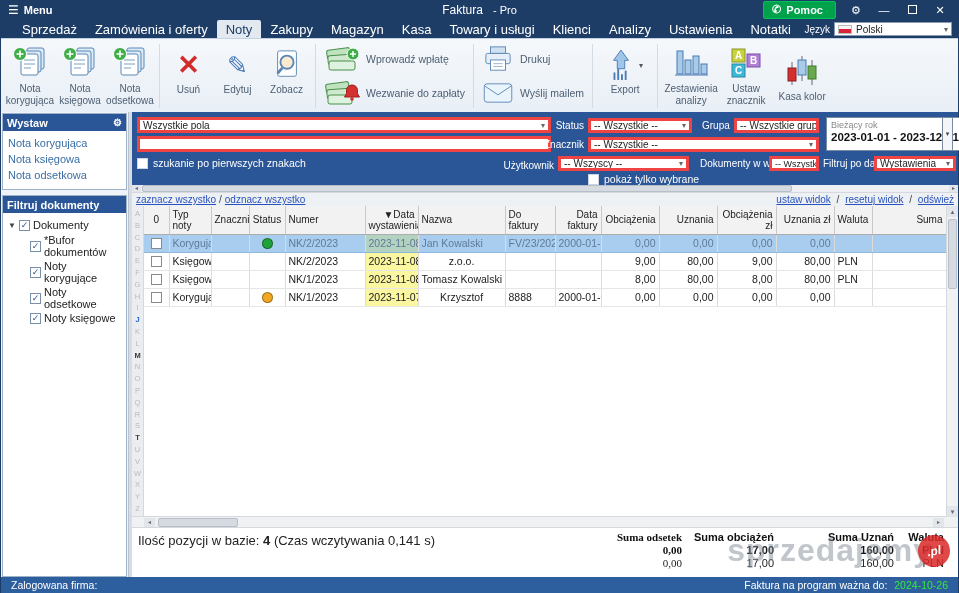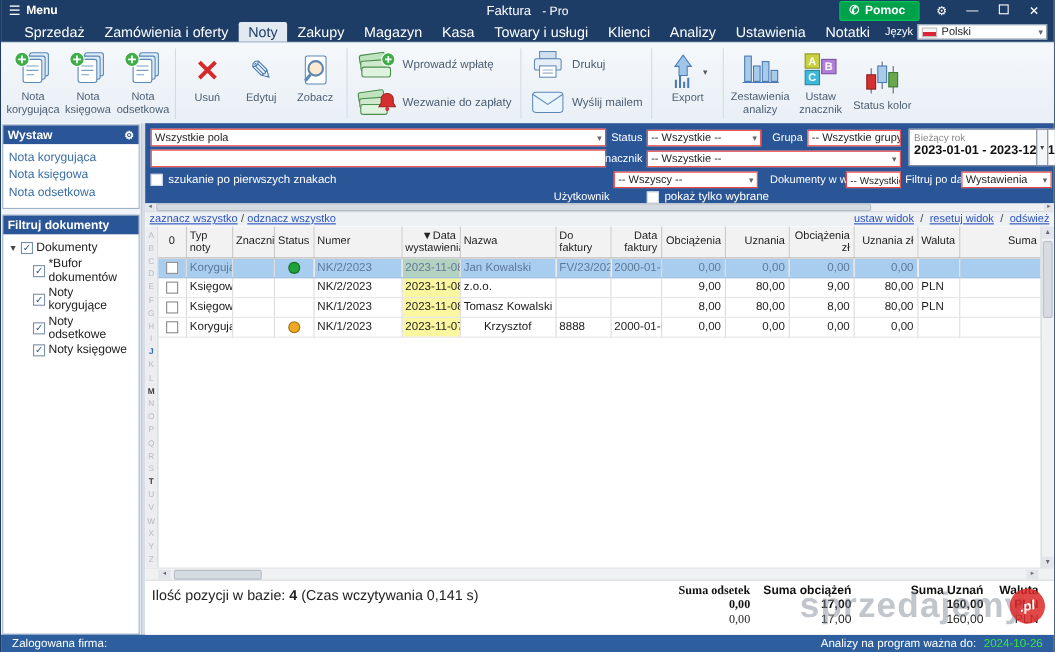--- a/index.html
+++ b/index.html
@@ -58,21 +58,21 @@
   .side-link { color:#3a6ea5; font-size:11px; padding:2px 0; cursor:pointer; }
   .tree-root { display:flex; align-items:center; gap:3px; padding:2px 0; font-size:11px; color:#222; }
   .tree-child { display:flex; align-items:center; gap:3px; padding:1px 0 1px 22px; font-size:11px; color:#222; }
   .tw { font-size:8px; color:#444; width:8px; }
   .cbx { width:11px; height:11px; border:1px solid #7a8fa8; background:#fff; display:inline-flex; align-items:center; justify-content:center; font-size:9px; color:#2a5596; flex:0 0 auto; cursor:pointer; }
 
   .main { flex:1 1 auto; display:flex; flex-direction:column; min-width:0; background:#fff; }
 
   
   .filterband { height:73px; background:#2a5596; position:relative; flex:0 0 auto; color:#fff; }
-  .fctl { position:absolute; background:#fff; border:1px solid #ef4444; font-size:10px; color:#222; display:flex; align-items:center; padding:0 3px; cursor:pointer; white-space:nowrap; overflow:hidden; }
+  .fctl { position:absolute; background:#fff; border:3px solid #ef4444; font-size:10px; color:#222; display:flex; align-items:center; padding:0 3px; cursor:pointer; white-space:nowrap; overflow:hidden; }
   .fctl .caret { margin-left:auto; font-size:8px; color:#666; padding-left:2px; }
   .flabel { position:absolute; font-size:10px; color:#fff; text-align:right; white-space:nowrap; }
   .fcheck { position:absolute; display:flex; align-items:center; gap:5px; font-size:10.5px; color:#fff; }
   .fcheck .cbx { border-color:#cdd6e2; }
   .datebox { position:absolute; background:#fff; border:1px solid #7a8aa0; padding:2px 4px; cursor:pointer; }
   .datebox .dlabel { font-size:9px; color:#888; }
   .datebox .dval { font-size:11.5px; font-weight:bold; color:#111; margin-top:1px; white-space:nowrap; }
   .datebtn { position:absolute; background:#f3f5f8; border:1px solid #7a8aa0; font-size:7px; color:#444; display:flex; align-items:center; justify-content:center; cursor:pointer; }
 
   
@@ -362,21 +362,21 @@
             <g stroke="#667">
               <line x1="7" y1="8" x2="7" y2="31"></line>
               <line x1="17" y1="2" x2="17" y2="27"></line>
               <line x1="27" y1="6" x2="27" y2="31"></line>
             </g>
             <rect x="3" y="14" width="8" height="13" fill="#d43030" stroke="#8a1f1f"></rect>
             <rect x="13" y="6" width="8" height="15" fill="#a8cbe8" stroke="#4a7ab5"></rect>
             <rect x="23" y="12" width="8" height="13" fill="#6aa84f" stroke="#3d7a2e"></rect>
           </svg>
       </span>
-      <span class="lbl">Status kolor</span>
+      <span class="lbl">Kasa kolor</span>
     </div>
   </div>
 
   <div class="workspace">
 
     <div class="sidebar">
       <div class="panel">
         <div class="panel-head">
           <span>Wystaw</span>
           <span class="panel-gear">⚙</span>
@@ -445,21 +445,21 @@
           <div class="dval">2023-01-01 - 2023-12-31</div>
         </div>
         <div class="datebtn" style="left:810px; top:5px; width:11px; height:34px;">▾</div>
 
         <div class="flabel" style="right:calc(100% - 452px); top:27px;">Znacznik</div>
         <div class="fctl" style="left:456px; top:25px; width:231px; height:15px;">
           <span>-- Wszystkie --</span>
             <span class="caret">▾</span>
         </div>
 
-        <div class="flabel" style="right:calc(100% - 422px); top:62px;margin-left:45px;">Użytkownik</div>
+        <div class="flabel" style="right:calc(100% - 422px); top:48px;margin-left:45px;">Użytkownik</div>
         <div class="fctl" style="left:426px; top:44px; width:131px; height:15px;">
           <span>-- Wszyscy --</span>
             <span class="caret">▾</span>
         </div>
         <div class="flabel" style="left:568px; top:46px;">Dokumenty w walucie</div>
         <div class="fctl" style="left:637px; top:44px; width:50px; height:15px; font-size:9px;">
           <span>-- Wszystkie -</span>
         </div>
         <div class="flabel" style="left:691px; top:46px;">Filtruj po dacie</div>
         <div class="fctl" style="left:742px; top:44px; width:82px; height:15px;">
@@ -558,21 +558,21 @@
                 <td class="al-left"></td>
                 <td class="al-right"></td>
               </tr>
               <tr>
                 <td class="al-center"><span class="cb"></span></td>
                 <td class="al-left">Księgowa</td>
                 <td class="al-left"></td>
                 <td class="al-center"></td>
                 <td class="al-left">NK/2/2023</td>
                 <td class="al-right date-cell">2023-11-08</td>
-                <td class="al-left" style="">z.o.o.</td>
+                <td class="al-left" style="text-align: center;">z.o.o.</td>
                 <td class="al-left"></td>
                 <td class="al-right"></td>
                 <td class="al-right">9,00</td>
                 <td class="al-right">80,00</td>
                 <td class="al-right">9,00</td>
                 <td class="al-right">80,00</td>
                 <td class="al-left">PLN</td>
                 <td class="al-right"></td>
               </tr>
               <tr>
@@ -657,18 +657,18 @@
           <span class="wm-badge">.pl</span>
         </div>
       </div>
 
     </div>
   </div>
 
   <div class="statusbar">
     <span>Zalogowana firma:</span>
     <span class="sb-right">
-      <span>Analizy na program ważna do:</span>
+      <span>Faktura na program ważna do:</span>
       <span class="lic-date">2024-10-26</span>
     </span>
   </div>
 
 </div>
 
 </body></html>

